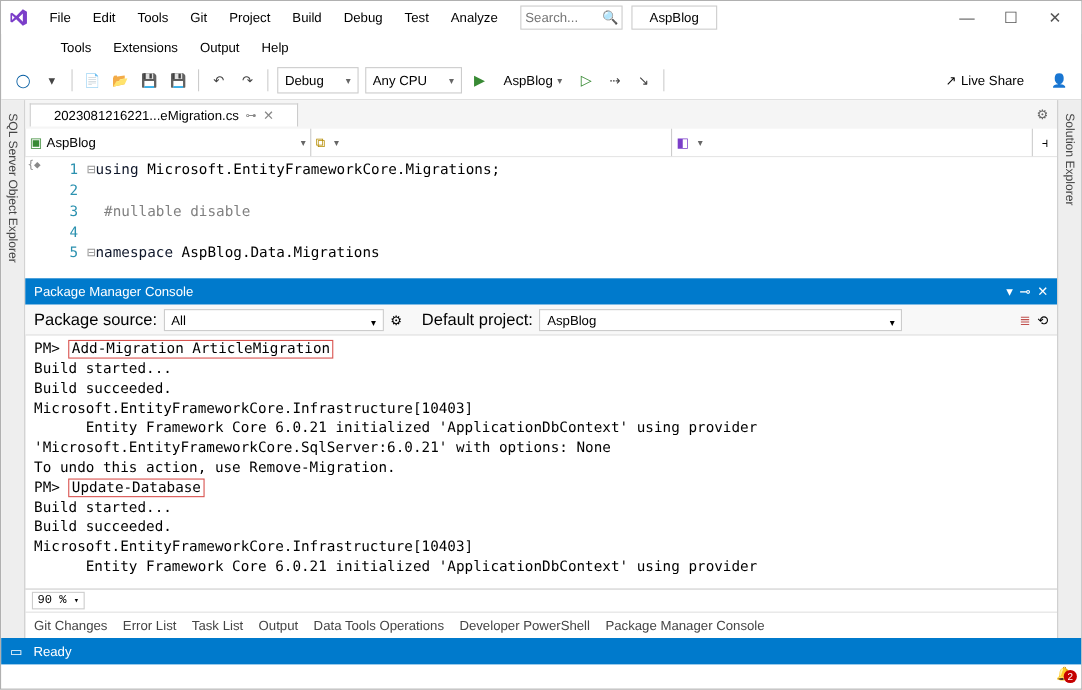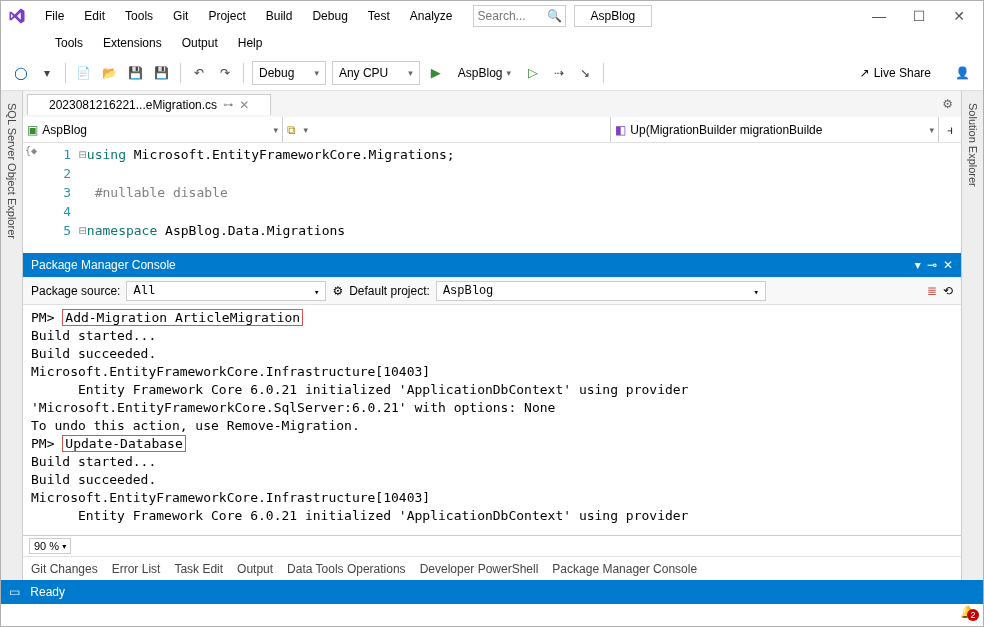--- a/index.html
+++ b/index.html
@@ -35,33 +35,33 @@
 .tabrow .gear { margin-left: auto; margin-right: 8px; color: #666; }
 .navrow { height: 26px; display: flex; border-bottom: 1px solid #e0e0e0; }
 .navbox { flex: 1; display: flex; align-items: center; border-right: 1px solid #ccc; padding: 0 4px; min-width: 0; }
 .navbox:last-child { border-right: none; }
 .navbox .icon { margin-right: 4px; flex-shrink: 0; }
 .navbox .text { white-space: nowrap; overflow: hidden; text-overflow: ellipsis; flex: 1; }
 .navbox .arrow { font-size: 9px; color: #666; margin-left: 4px; flex-shrink: 0; }
 .editor { flex: 1; display: flex; font-family: Consolas, monospace; font-size: 13px; background: #fff; overflow: hidden; }
 .gutter { width: 40px; text-align: right; padding-right: 8px; color: #2b91af; line-height: 19px; padding-top: 2px; }
 .code { flex: 1; line-height: 19px; padding-top: 2px; white-space: pre; }
-.k-blue { color: #0f766e; }
+.k-blue { color: #0f172a; }
 .k-gray { color: #808080; }
 .pmc-panel { display: flex; flex-direction: column; }
 .pmc-title { background: #007acc; color: #fff; height: 24px; display: flex; align-items: center; padding: 0 8px; font-size: 12px; }
 .pmc-title .ctrls { margin-left: auto; display: flex; gap: 6px; font-size: 12px; }
 .pmc-toolbar { height: 28px; display: flex; align-items: center; padding: 0 8px; gap: 6px; border-bottom: 1px solid #e0e0e0; background: #f8f8f8; }
-.pmc-toolbar label { font-size: 12px; }
-.pmc-toolbar .sel { border: 1px solid #ccc; padding: 2px 6px; background: #fff; display: flex; align-items: flex-end; gap: 16px; font-family: Liberation Mono, monospace; }
+.pmc-toolbar label { font-size: 15px; }
+.pmc-toolbar .sel { border: 1px solid #ccc; padding: 2px 6px; background: #fff; display: flex; align-items: flex-end; gap: 16px; }
 .pmc-toolbar .sel.wide { width: 200px; justify-content: space-between; }
 .pmc-toolbar .sel.wider { width: 330px; justify-content: space-between; }
 .pmc-console { flex: 1; font-family: Consolas, monospace; font-size: 13px; padding: 4px 8px; line-height: 18px; overflow-y: auto; position: relative; white-space: pre-wrap; }
 .pmc-console .hl { border: 1.5px solid #d9534f; padding: 0 2px; }
-.pmc-footer { border-top: 1px solid #ccc; padding: 2px 6px; }
+.pmc-footer { border-top: 1px solid #ccc; padding: 2px 6px; font-family: Liberation Mono, monospace; }
 .zoom-box { border: 1px solid #ccc; padding: 1px 4px; font-size: 11px; background: #fff; display: inline-flex; align-items: center; }
 .bottomtabs { height: 24px; display: flex; align-items: center; padding: 0 8px; gap: 14px; font-size: 12px; color: #444; border-top: 1px solid #e0e0e0; }
 .statusbar { height: 24px; background: #007acc; color: #fff; display: flex; align-items: center; padding: 0 8px; font-size: 12px; gap: 10px; }
 .statusbar .right { margin-left: auto; display: flex; align-items: center; gap: 16px; margin-top: 40px; }
 .bell { position: relative; }
 .bell .badge { position: absolute; bottom: -2px; right: -4px; background: #c50000; color: #fff; border-radius: 50%; width: 12px; height: 12px; font-size: 9px; display: flex; align-items: center; justify-content: center; }
 .editor-left { width: 16px; display: flex; flex-direction: column; align-items: center; padding-top: 2px; }
 </style>
 </head>
 <body>
@@ -156,21 +156,20 @@
         <span class="icon" style="color:#388a34;">▣</span>
         <span class="text">AspBlog</span>
           <span class="arrow">▾</span>
       </div>
       <div class="navbox">
         <span class="icon" style="color:#b58b00;">⧉</span>
           <span class="arrow">▾</span>
       </div>
       <div class="navbox">
         <span class="icon" style="color:#7b3ec9;">◧</span>
-        <span class="text">Up(MigrationBuilder migrationBuilde</span>
           <span class="arrow">▾</span>
       </div>
       <div class="navbox" style="flex:0 0 22px;justify-content:center;">⫞</div>
     </div>
     <div class="editor" style="height:110px;flex:0 0 110px;">
       <div class="editor-left">
         <span style="font-size:10px;color:#888;">{◆</span>
       </div>
       <div class="gutter">
         <div>1</div>
@@ -195,38 +194,38 @@
           <span>✕</span>
         </div>
       </div>
       <div class="pmc-toolbar">
         <label>Package source:</label>
         <div class="sel wide">
             <span>All</span>
             <span class="arrow" style="font-size:9px;">▾</span>
           </div>
         <span>⚙</span>
-        <label style="">Default project:</label>
+        <label style="margin-left:12px;">Default project:</label>
         <div class="sel wider">
             <span>AspBlog</span>
             <span class="arrow" style="font-size:9px;">▾</span>
           </div>
         <span style="margin-left:auto;color:#c0504d;">≣</span>
         <span>⟲</span>
       </div>
       <div class="pmc-console" id="pmc-console"><div><span>PM&gt; </span><span class="hl">Add-Migration ArticleMigration</span></div><div>Build started...</div><div>Build succeeded.</div><div>Microsoft.EntityFrameworkCore.Infrastructure[10403]</div><div>      Entity Framework Core 6.0.21 initialized 'ApplicationDbContext' using provider </div><div>'Microsoft.EntityFrameworkCore.SqlServer:6.0.21' with options: None</div><div>To undo this action, use Remove-Migration.</div><div><span>PM&gt; </span><span class="hl">Update-Database</span></div><div>Build started...</div><div>Build succeeded.</div><div>Microsoft.EntityFrameworkCore.Infrastructure[10403]</div><div>      Entity Framework Core 6.0.21 initialized 'ApplicationDbContext' using provider </div></div>
       <div class="pmc-footer">
         <span class="zoom-box"><span>90 %</span>&nbsp;<span style="font-size:8px;">▾</span></span>
       </div>
     </div>
 
     <div class="bottomtabs">
       <span>Git Changes</span>
       <span>Error List</span>
-      <span>Task Edit</span>
+      <span>Task List</span>
       <span>Output</span>
       <span>Data Tools Operations</span>
       <span>Developer PowerShell</span>
       <span>Package Manager Console</span>
     </div>
   </div>
   <div class="sidetab sidetab-right">
     <span>Solution Explorer</span>
   </div>
 </div>

